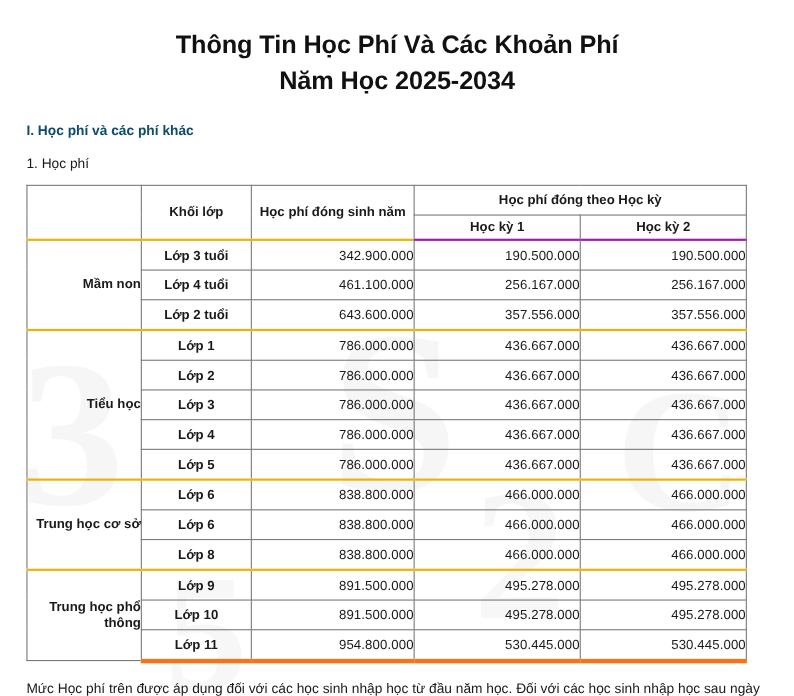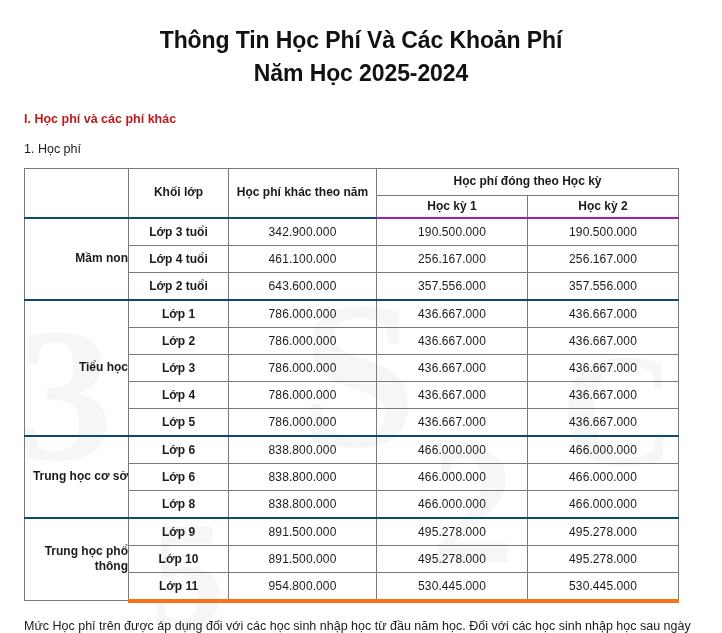--- a/index.html
+++ b/index.html
@@ -54,21 +54,21 @@
 
   
   .section-wrap {
     padding: 0 0 0 24px;
     margin-top: 21px;
   }
   .sec-heading {
     font-size: 12.5px;
     font-weight: 700;
     line-height: 1.55;
-    color: #b91c1c;
+    color: #0c4a6e;
   }
   .sec-note {
     font-size: 12.5px;
     font-weight: 700;
     font-style: italic;
     line-height: 1.55;
     color: #1a1a1a;
   }
   .sec-sub {
     font-size: 12.5px;
@@ -116,31 +116,31 @@
     vertical-align: middle;
   }
   td.grade-cell {
     text-align: center;
     font-weight: 700;
     font-size: 12px;
     height: 26px;
     vertical-align: middle;
   }
   td.num-cell {
-    text-align: center;
+    text-align: right;
     font-weight: 400;
     font-size: 12px;
     height: 26px;
     vertical-align: middle;
     letter-spacing: 0.1px;
   }
   
   tr.group-start > td,
   tr.group-start > th {
-    border-top: 2px solid #0c4a6e;
+    border-top: 2px solid #eab308;
   }
   tr.head-bottom > th {
     border-bottom: 2px solid #a21caf;
   }
   table.fees tr.last-row > td {
     border-bottom: 4px solid #f97316;
   }
 
   
   .footer-note {
@@ -160,42 +160,42 @@
   <div class="wm-shape" style="left:300px; top:270px; font-size:210px;">S</div>
   <div class="wm-shape" style="left:430px; top:420px; font-size:170px;">2</div>
   <div class="wm-shape" style="left:150px; top:500px; font-size:150px;">5</div>
   <div class="wm-shape" style="left:560px; top:330px; font-size:160px;">C</div>
 </div>
 
 <div class="page">
 
   <div class="title-block">
     <div class="title-line">Thông Tin Học Phí Và Các Khoản Phí</div>
-    <div class="title-line">Năm Học 2025-2024</div>
+    <div class="title-line">Năm Học 2025-2034</div>
   </div>
 
   <div class="section-wrap">
     <div class="sec-heading">I. Học phí và các phí khác</div>
     <div class="sec-sub">1. Học phí</div>
   </div>
 
   <div class="table-wrap">
     <table class="fees">
       <colgroup>
         <col class="col-group">
         <col class="col-grade">
         <col class="col-year">
         <col class="col-sem">
         <col class="col-sem">
       </colgroup>
       <thead>
         <tr>
           <th class="th-tall" rowspan="2"></th>
           <th class="th-tall" rowspan="2">Khối lớp</th>
-          <th class="th-tall" rowspan="2">Học phí khác theo năm</th>
+          <th class="th-tall" rowspan="2">Học phí đóng sinh năm</th>
           <th colspan="2">Học phí đóng theo Học kỳ</th>
         </tr>
         <tr class="head-bottom">
           <th class="th-short">Học kỳ 1</th>
           <th class="th-short">Học kỳ 2</th>
         </tr>
       </thead>
       <tbody id="table-body">
           <tr class="group-start">
             <td class="group-cell" rowspan="3">Mầm non</td>

